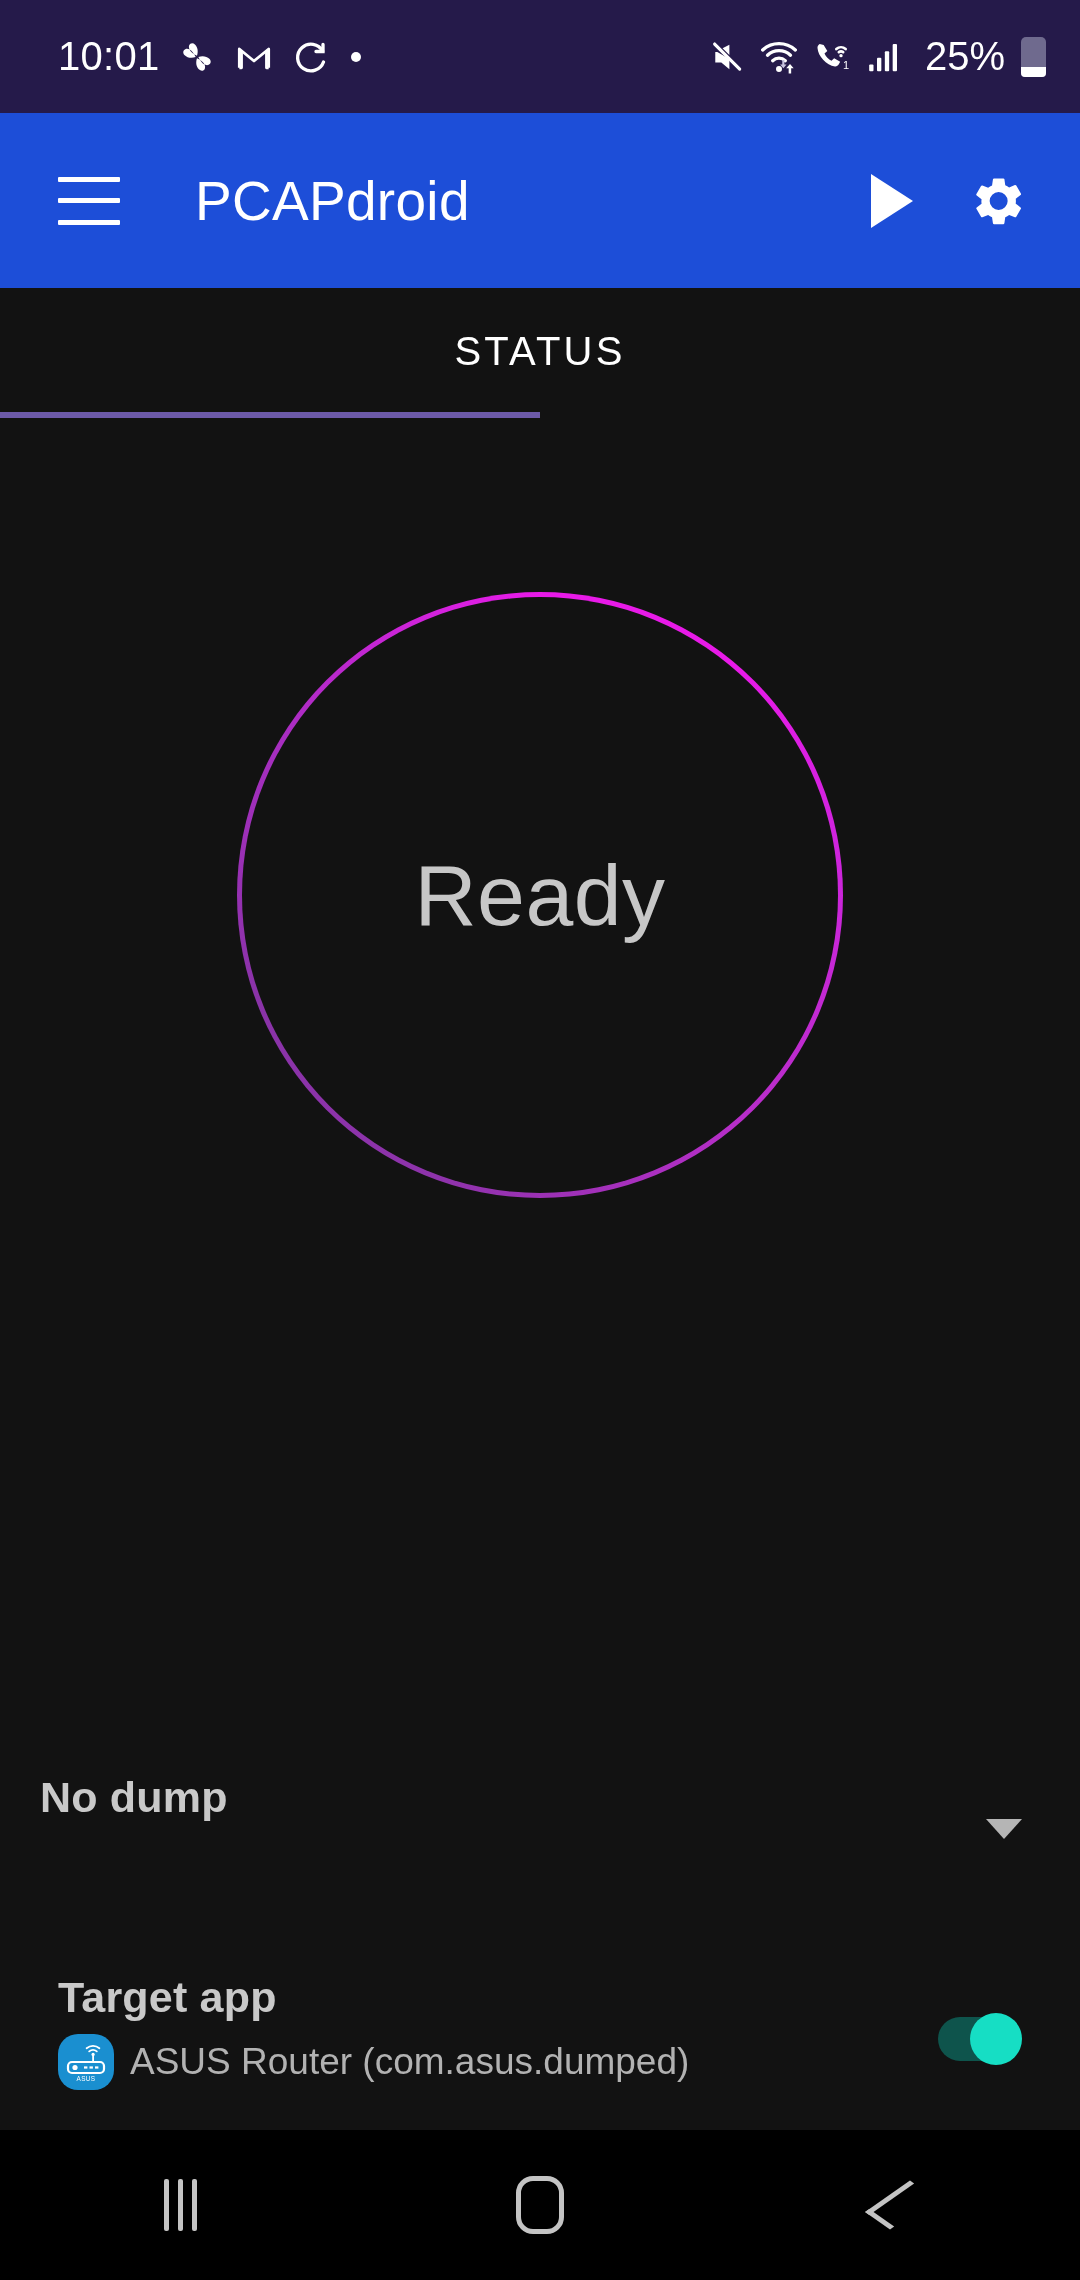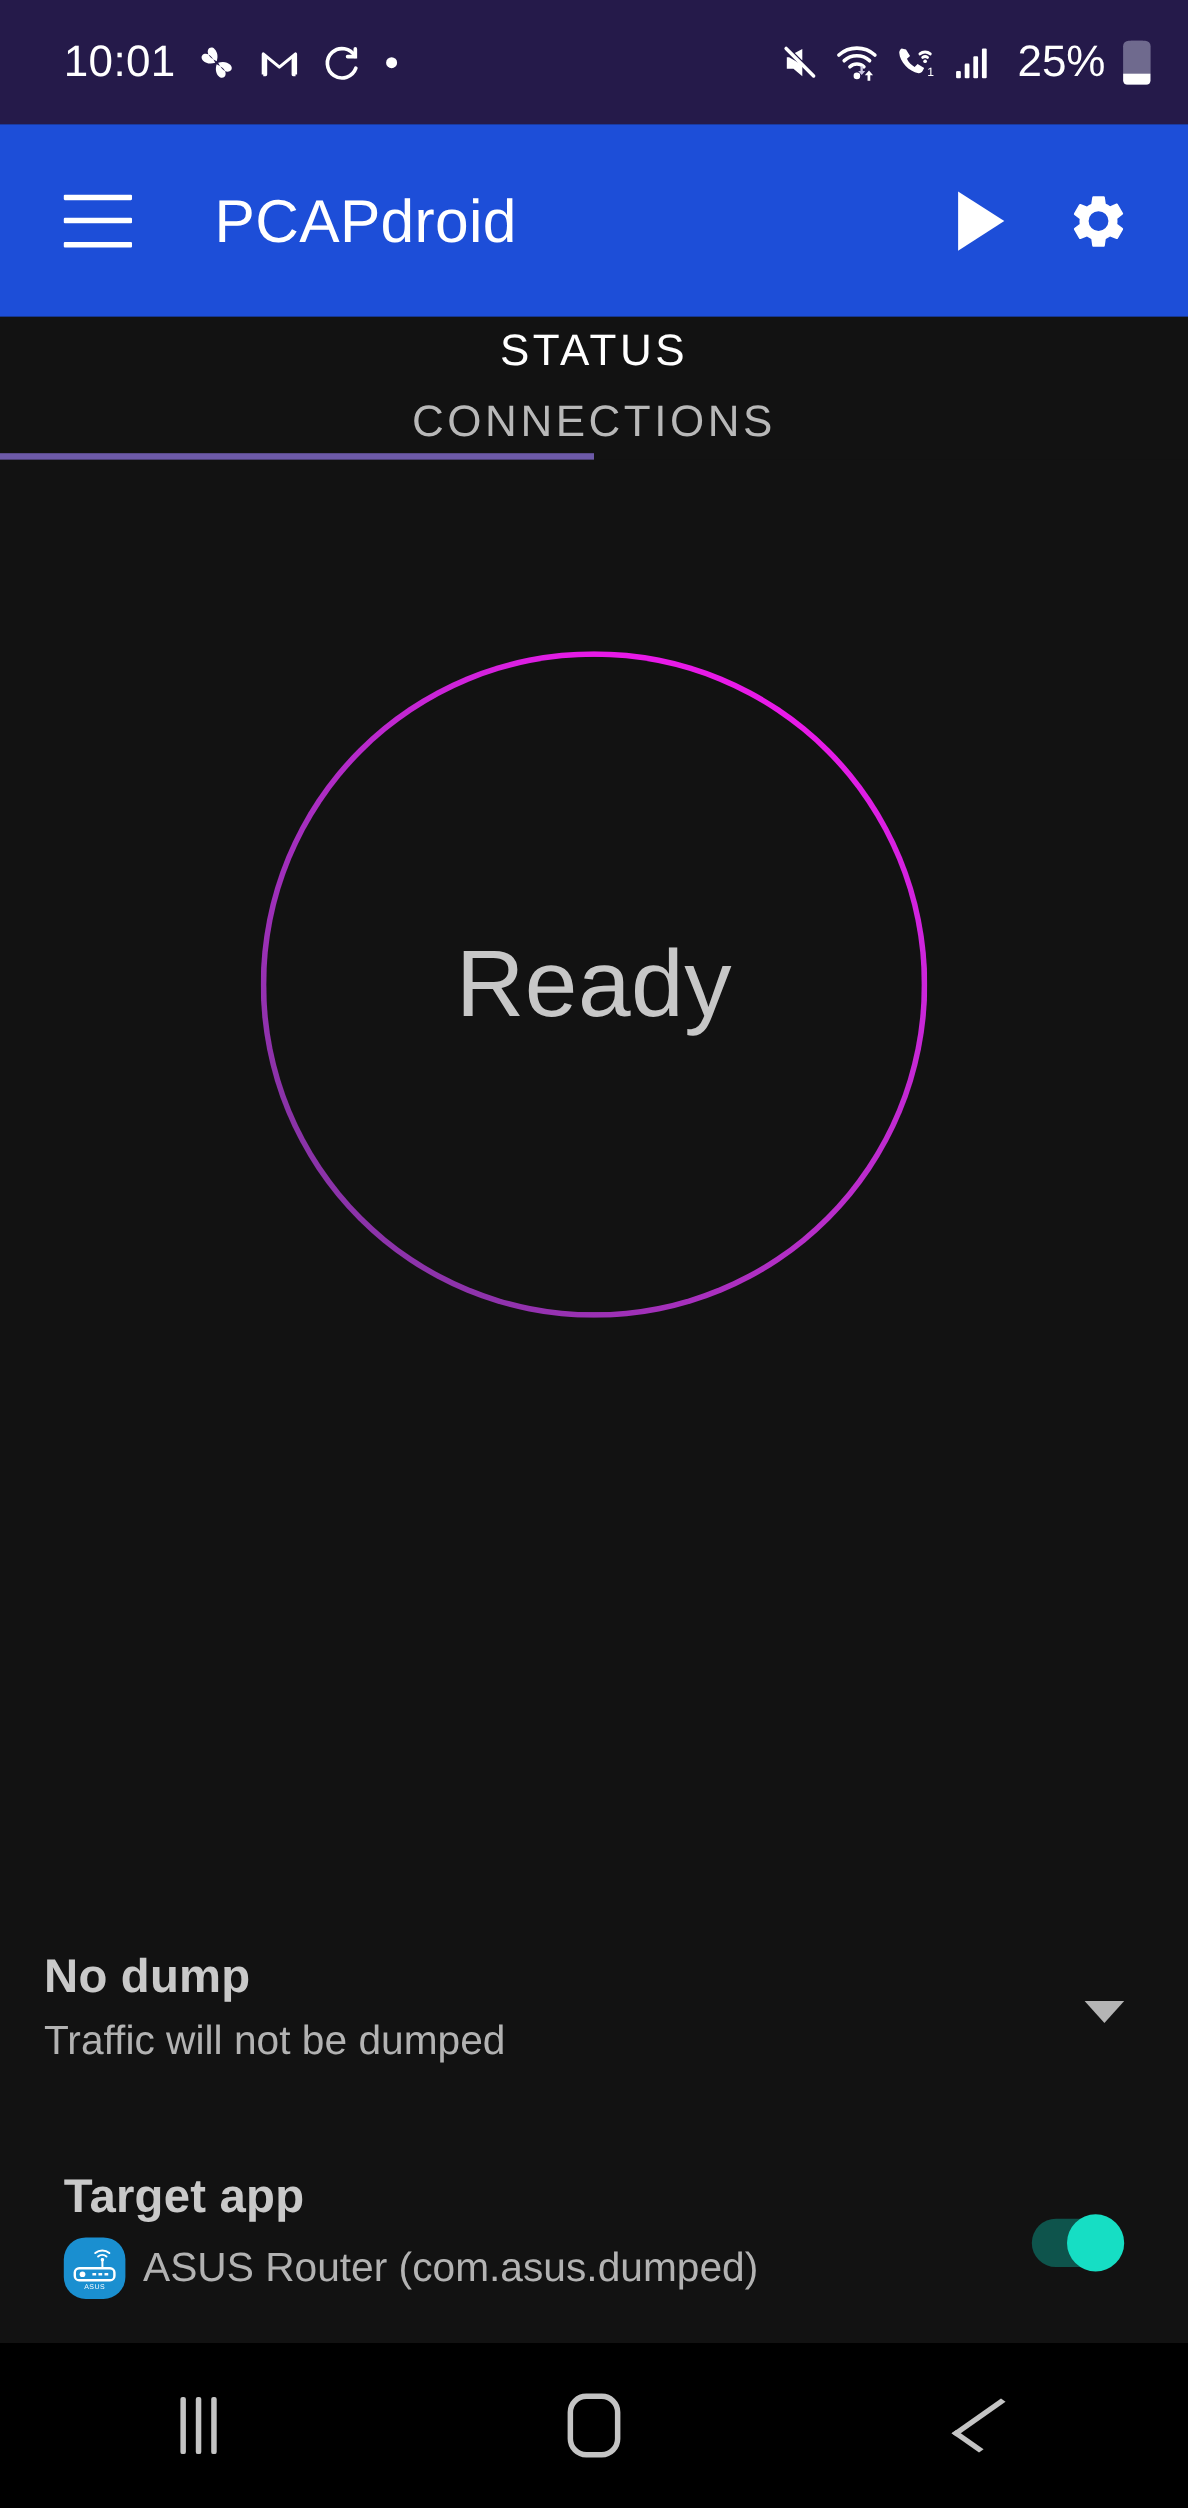--- a/index.html
+++ b/index.html
@@ -276,34 +276,32 @@
         <div class="play-tri"></div>
       </div>
       <svg width="60" height="60" viewBox="0 0 24 24">
         <path fill="#fff" d="M19.1 12.9c.04-.3.06-.6.06-.9s-.02-.6-.06-.9l1.94-1.5a.46.46 0 0 0 .11-.59l-1.84-3.17a.46.46 0 0 0-.56-.2l-2.29.92a6.7 6.7 0 0 0-1.56-.9l-.35-2.43A.45.45 0 0 0 14.1 3h-3.68a.45.45 0 0 0-.45.38l-.35 2.43c-.56.23-1.08.54-1.56.9l-2.29-.92a.46.46 0 0 0-.56.2L3.37 9.16a.45.45 0 0 0 .11.59l1.94 1.5c-.04.3-.07.61-.07.9s.03.6.07.9l-1.94 1.5a.46.46 0 0 0-.11.59l1.84 3.17c.11.2.35.28.56.2l2.29-.92c.48.36 1 .67 1.56.9l.35 2.43c.04.22.23.38.45.38h3.68c.22 0 .41-.16.45-.38l.35-2.43c.56-.23 1.08-.54 1.56-.9l2.29.92c.21.08.45 0 .56-.2l1.84-3.17a.46.46 0 0 0-.11-.59l-1.94-1.5zM12.26 15.6a3.6 3.6 0 1 1 0-7.2 3.6 3.6 0 0 1 0 7.2z"></path>
       </svg>
     </div>
   </div>
 
   <div id="tabs">
     <div class="tab active">STATUS</div>
-    <div class="tab inactive">CONNECTIONS</div>
   </div>
   <div id="tab-underline"></div>
 
   <div id="main">
 
     <div id="status-circle">
       <span id="status-circle-label">Ready</span>
     </div>
 
     <div class="row" id="row-dump">
       <div class="row-text">
         <div class="row-title">No dump</div>
-        <div class="row-sub">Traffic will not be dumped</div>
       </div>
       <div class="caret-down"></div>
     </div>
 
     <div class="row" id="row-target">
       <div class="row-text">
         <div class="row-title">Target app</div>
         <div class="row-sub-inline">
           <div class="app-icon">
             <svg width="56" height="56" viewBox="0 0 56 56">

